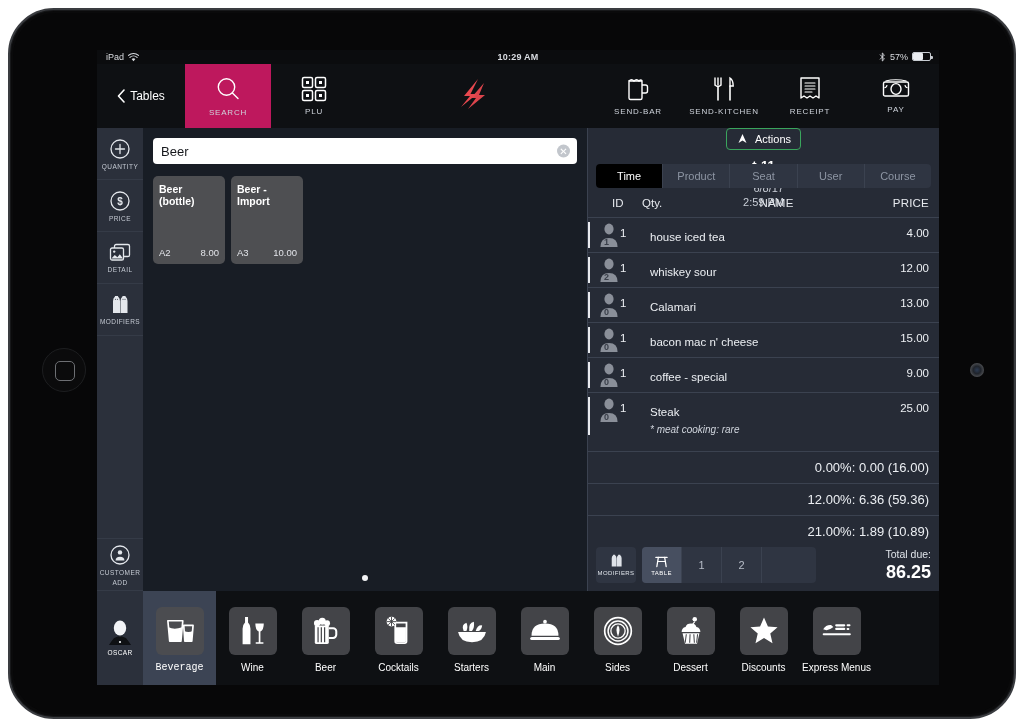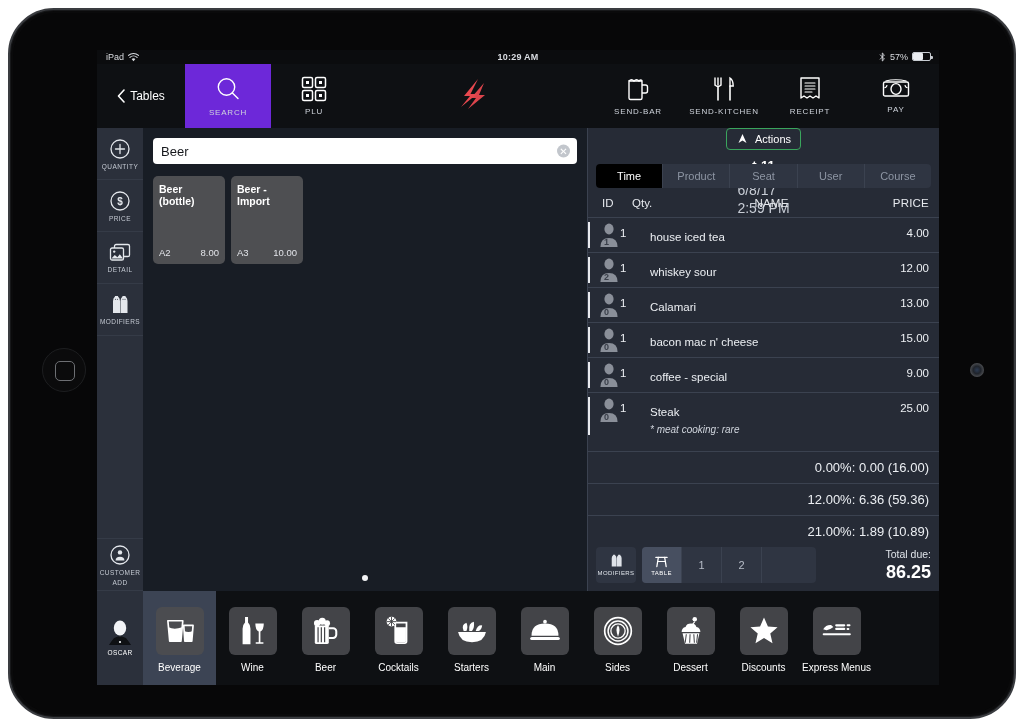--- a/index.html
+++ b/index.html
@@ -82,21 +82,21 @@
   }
   .tb-back {
     width: 88px; display: flex; align-items: center; justify-content: center;
     color: #fff; font-size: 12px; gap: 5px;
   }
   .tb-item {
     width: 86px; display: flex; flex-direction: column;
     align-items: center; justify-content: center; gap: 5px;
     color: #e7eaee;
   }
-  .tb-item.active { background: #6d28d9; }
+  .tb-item.active { background: #be185d; }
   .tb-label { font-size: 8px; letter-spacing: .8px; color: #cfd4dc; }
   .tb-logo { flex: 1; display: flex; align-items: center; justify-content: center; }
   .tb-spacer { flex: 1; }
 
   
   .body-wrap { display: flex; height: 463px; }
 
   
   .rail {
     width: 46px; background: #2b303b; display: flex; flex-direction: column;
@@ -154,35 +154,35 @@
     border-left: 1px solid #3b4250;
   }
   .order-head {
     height: 36px; display: flex; align-items: center; padding: 0 8px; gap: 8px; flex-direction: column;
   }
   .actions-btn {
     border: 1px solid #3aa55d; border-radius: 4px; color: #fff;
     font-size: 11px; padding: 4px 9px; display: flex; align-items: center; gap: 6px;
   }
   .order-title { flex: 1; text-align: center; color: #fff; font-size: 13px; font-weight: bold; }
-  .order-dt { color: #c8cdd6; font-size: 14px; text-align: left; line-height: 1.3; }
+  .order-dt { color: #c8cdd6; font-size: 11px; text-align: right; line-height: 1.3; }
 
   .segments {
     display: flex; margin: 0 8px; background: #2f3542; border-radius: 4px; overflow: hidden;
   }
   .seg {
     flex: 1; text-align: center; font-size: 11px; color: #8d95a3;
     padding: 6px 0; border-right: 1px solid #3b4250;
   }
   .seg:last-child { border-right: none; }
   .seg.active { background: #000000; color: #fff; }
 
   .col-head {
     display: flex; align-items: center; color: #e6e9ee; font-size: 11.5px;
-    padding: 9px 10px 8px 14px;
+    padding: 9px 10px 8px 24px;
   }
   .c-id { width: 30px; }
   .c-qty { width: 40px; }
   .c-name { flex: 1; text-align: center; letter-spacing: .2px; }
   .c-price { width: 58px; text-align: right; letter-spacing: .2px; }
 
   .lines { flex: 1; overflow: hidden; }
   .line {
     display: flex; align-items: flex-start; padding: 4px 10px 4px 0;
     border-top: 1px solid #3b4250; position: relative; min-height: 32px;
@@ -232,21 +232,21 @@
   }
   .cat-user {
     width: 46px; background: #2b303b; display: flex; flex-direction: column;
     align-items: center; justify-content: center; gap: 3px; color: #fff;
   }
   .cat-user-label { font-size: 6.5px; letter-spacing: .4px; }
   .cat {
     width: 73px; display: flex; flex-direction: column; align-items: center;
     justify-content: center; gap: 7px; color: #fff; padding-top: 4px;
   }
-  .cat.active { background: #3c4454; }
+  .cat.active { background: #3c4454; font-family: Liberation Mono, monospace; }
   .cat-ico {
     width: 48px; height: 48px; border-radius: 6px; background: #434448;
     display: flex; align-items: center; justify-content: center;
   }
   .cat.active .cat-ico { background: #4b4c50; }
   .cat-label { font-size: 10px; text-align: center; line-height: 1.15; }
   svg { display: block; }
 </style>
 </head>
 <body>

